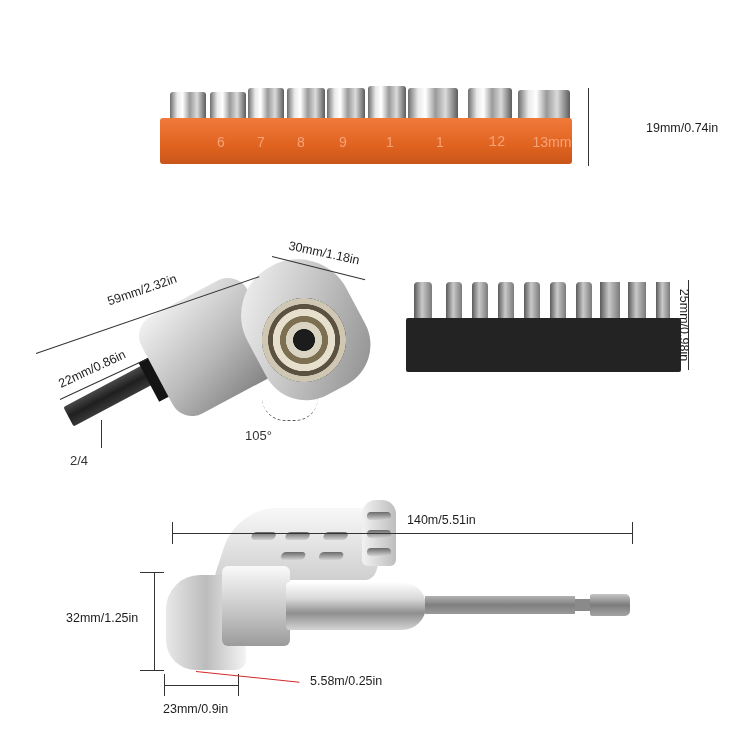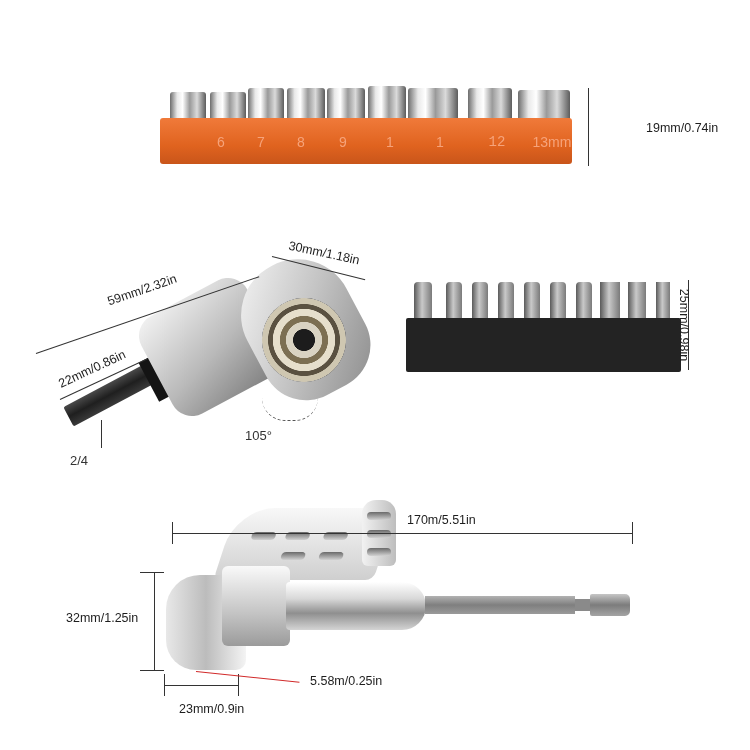--- a/index.html
+++ b/index.html
@@ -114,26 +114,26 @@
 <div class="abs elbow"></div>
 <div class="abs sleeve"></div>
 <div class="abs barrel"></div>
 <div class="abs bit-shaft"></div>
 <div class="abs bit-neck"></div>
 <div class="abs bit-tip"></div>
 
 <div class="hline" style="left:172px;top:533px;width:460px;"></div>
 <div class="vline" style="left:172px;top:522px;height:22px;"></div>
 <div class="vline" style="left:632px;top:522px;height:22px;"></div>
-<span class="label" style="left:407px;top:513px;">170m/5.51in</span>
+<span class="label" style="left:407px;top:513px;">140m/5.51in</span>
 
 <div class="vline" style="left:154px;top:572px;height:99px;"></div>
 <div class="hline" style="left:140px;top:572px;width:24px;"></div>
 <div class="hline" style="left:140px;top:670px;width:24px;"></div>
 <span class="label" style="left:66px;top:611px;">32mm/1.25in</span>
 
 <div class="hline" style="left:164px;top:685px;width:75px;"></div>
 <div class="vline" style="left:164px;top:674px;height:22px;"></div>
 <div class="vline" style="left:238px;top:674px;height:22px;"></div>
-<span class="label" style="left:163px;top:702px;margin-left:16px;">23mm/0.9in</span>
+<span class="label" style="left:163px;top:702px;">23mm/0.9in</span>
 
 <div class="redline" style="left:196px;top:671px;width:104px;transform:rotate(6deg);"></div>
 <span class="label" style="left:310px;top:674px;">5.58m/0.25in</span>
 
 </body></html>

